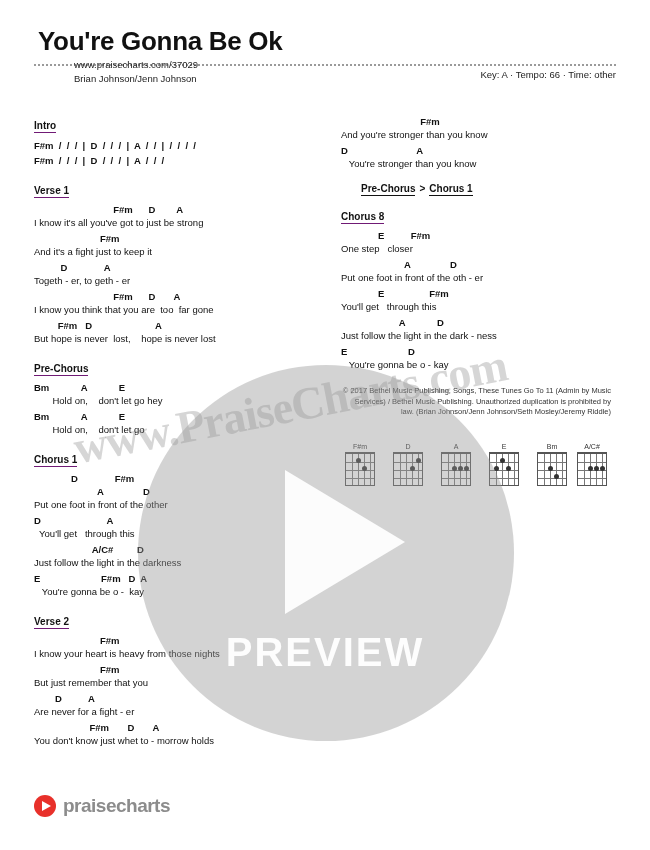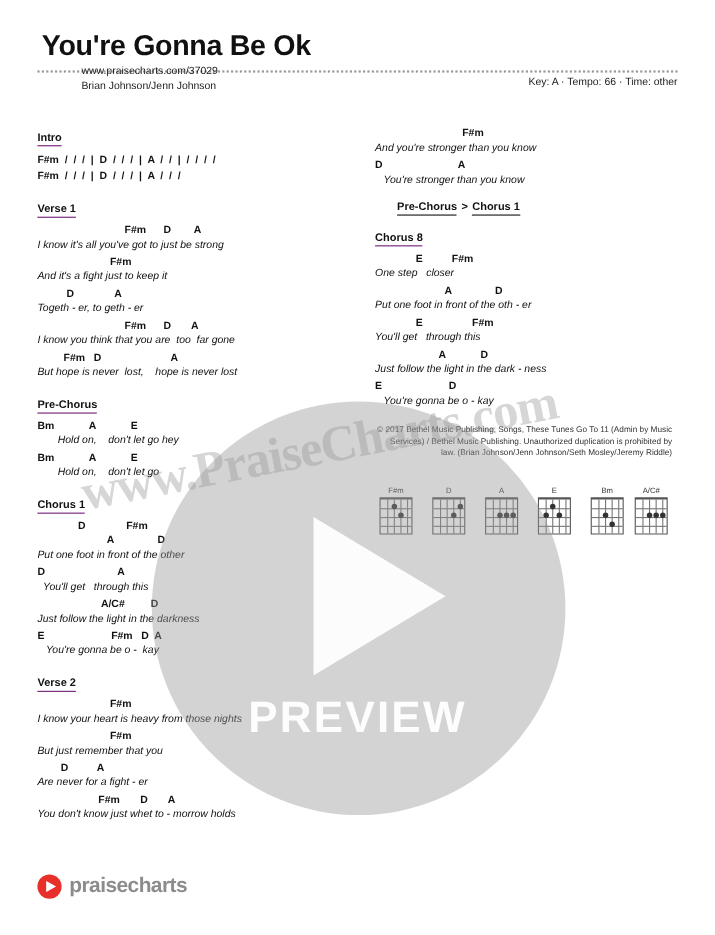--- a/index.html
+++ b/index.html
@@ -87,21 +87,20 @@
     line-height: 13px;
     font-family: "Liberation Sans", sans-serif;
   }
   .lyricline {
     font-size: 9.5px;
     color: #111;
     white-space: pre;
     line-height: 14px;
     margin-bottom: 2px;
     font-family: "Liberation Sans", sans-serif;
-    font-style: italic;
   }
   .intro-line {
     font-size: 9.5px;
     font-weight: bold;
     color: #111;
     white-space: pre;
     line-height: 15px;
   }
   .ref-line {
     font-size: 10px;

